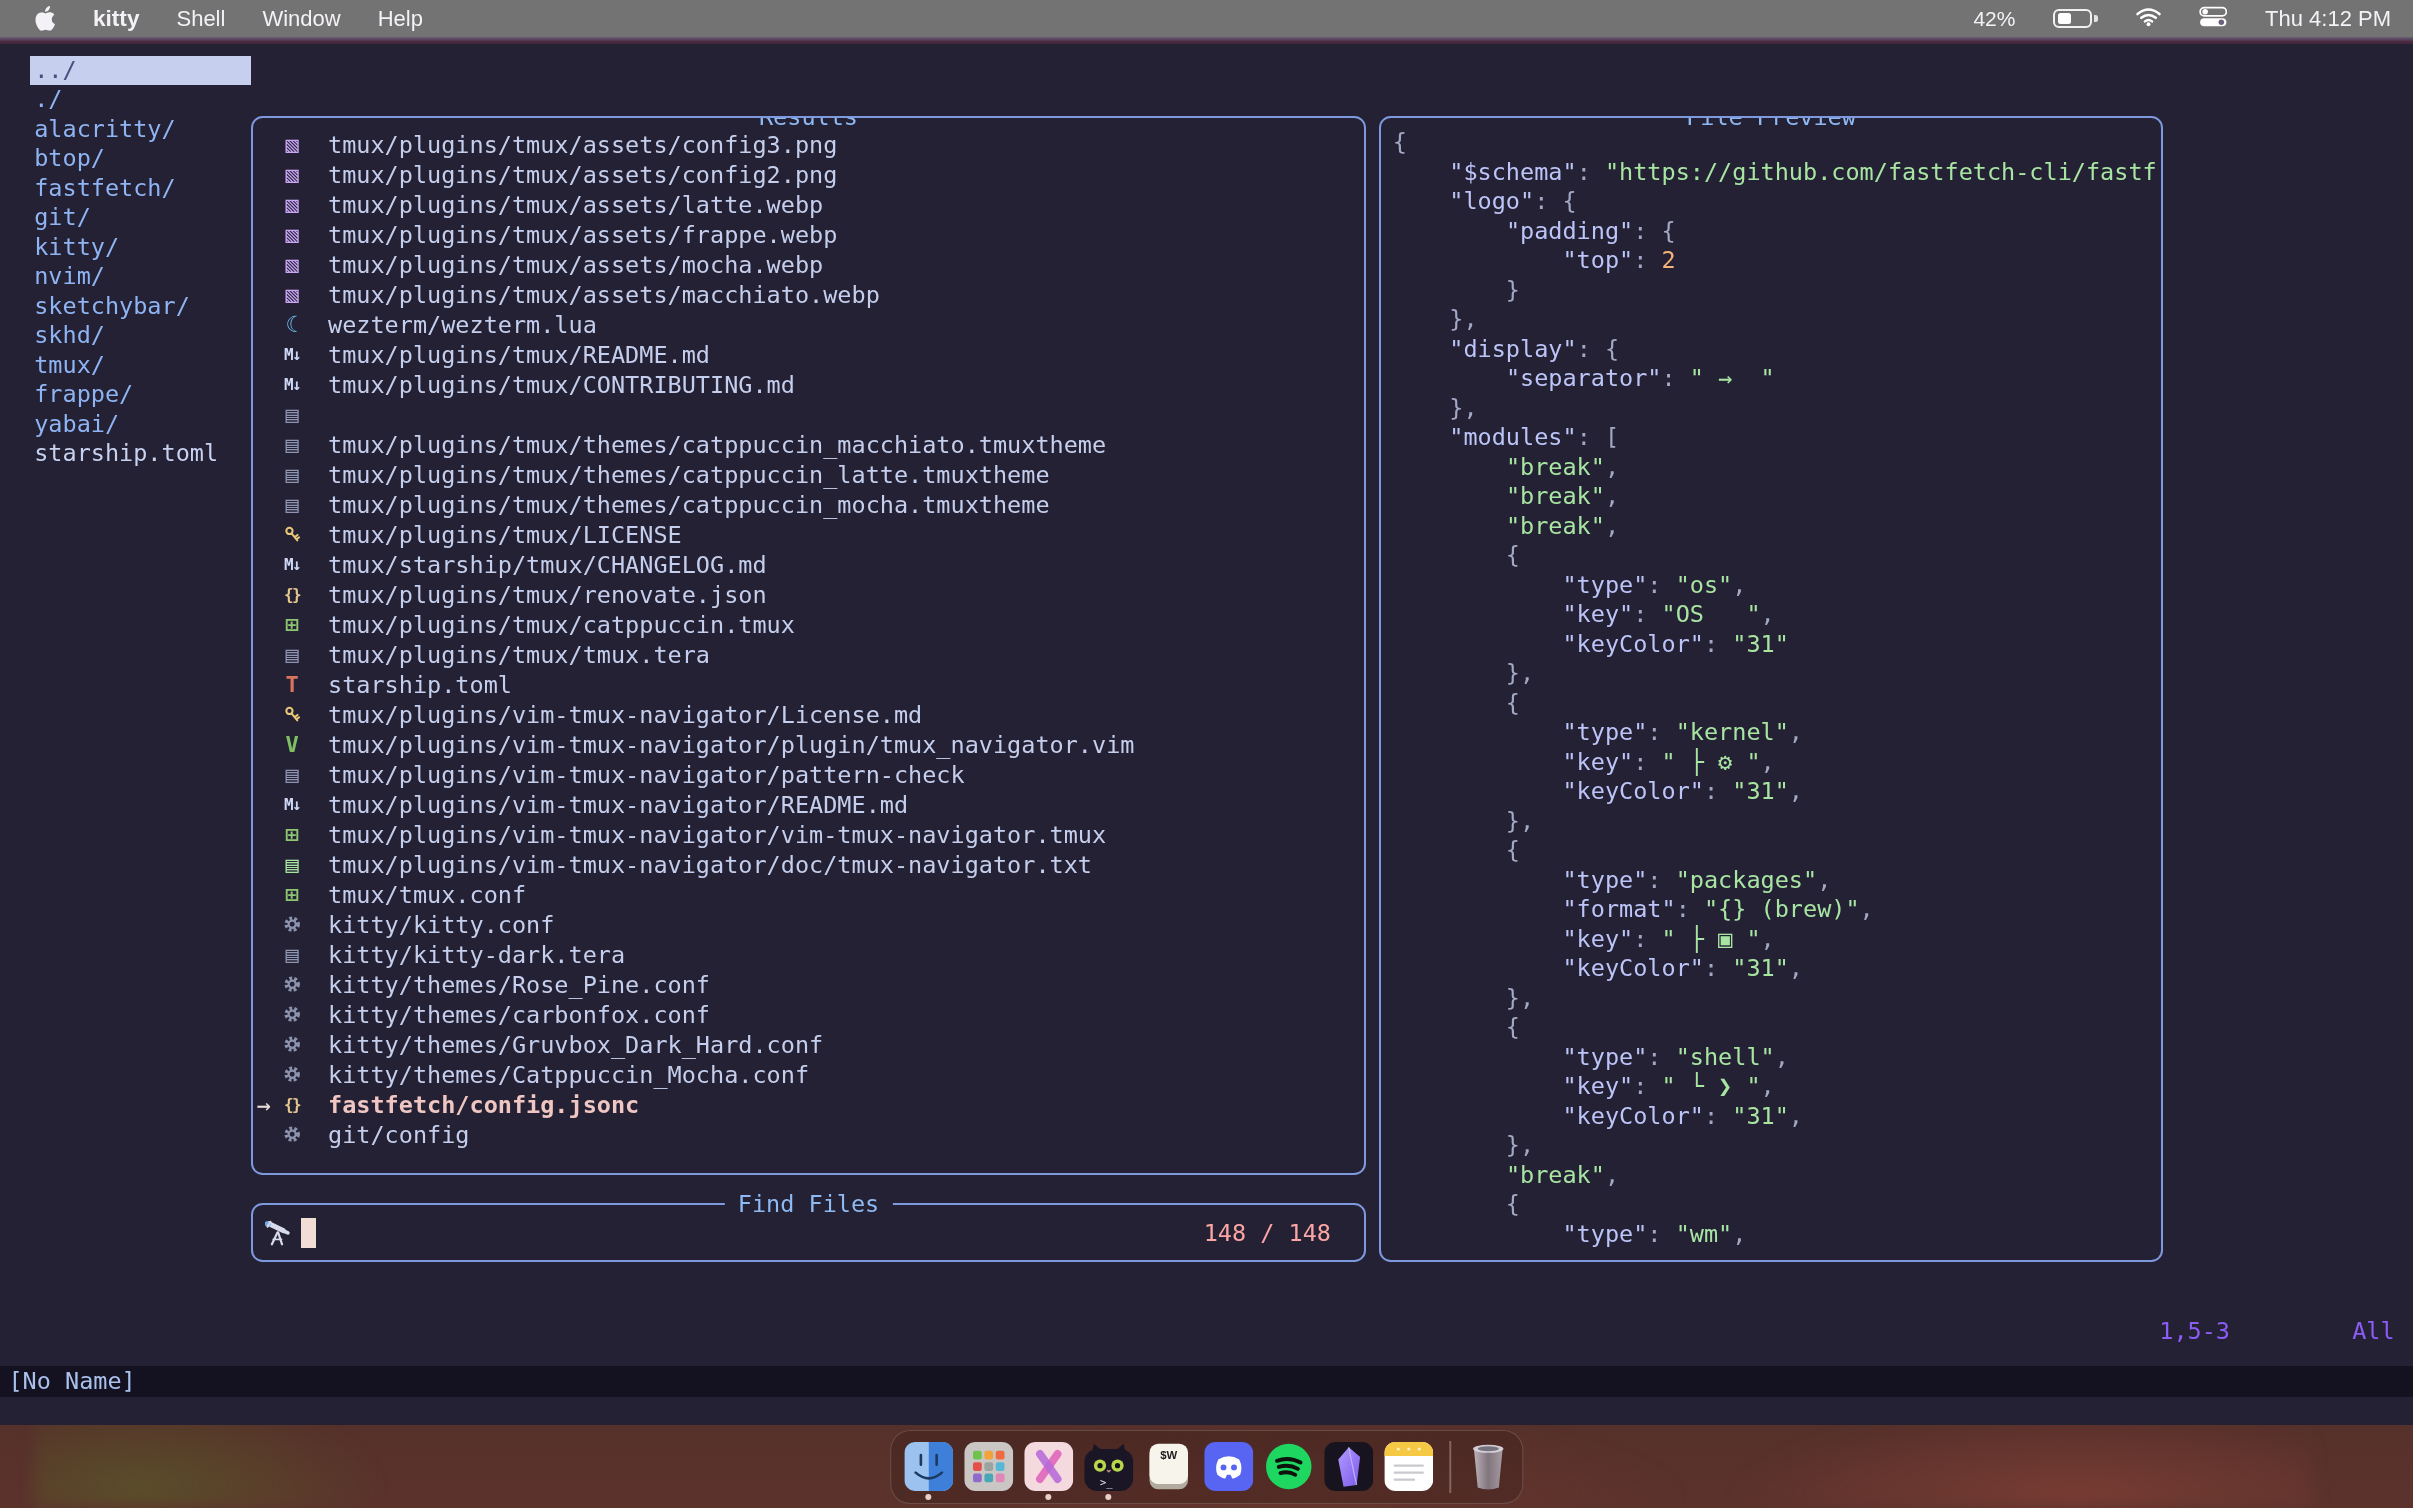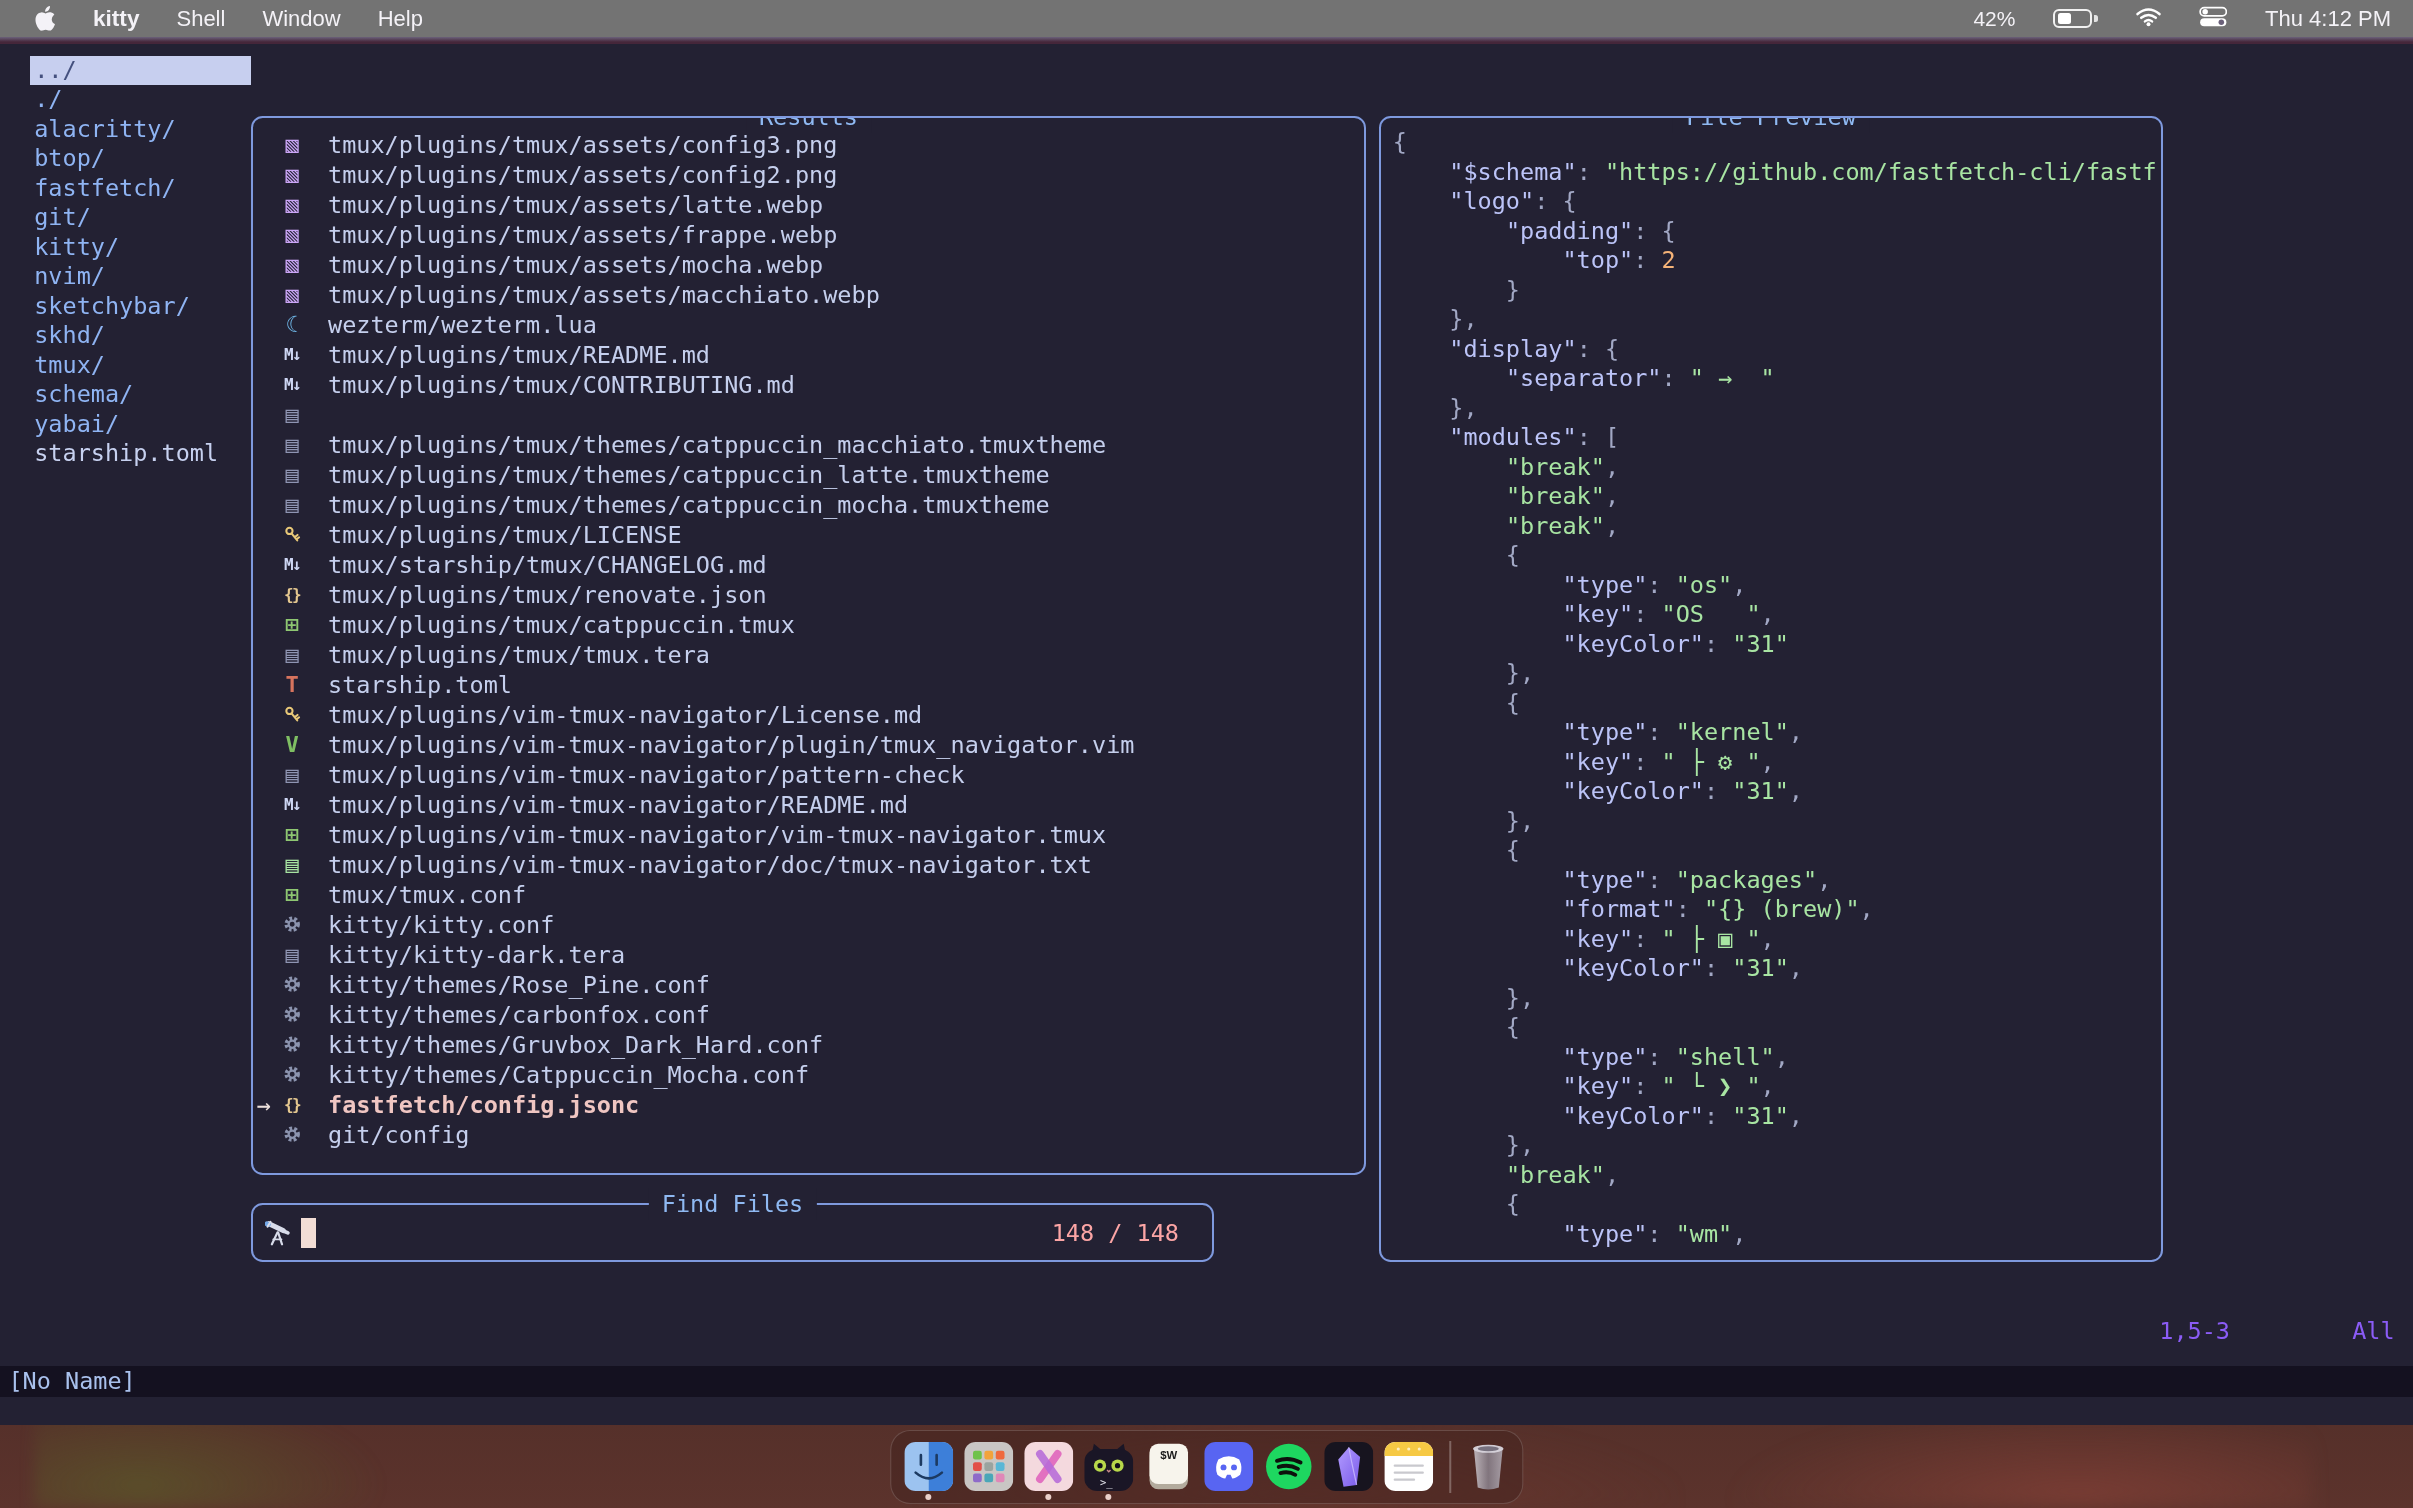--- a/index.html
+++ b/index.html
@@ -41,21 +41,21 @@
   .netrw{position:absolute;left:30px;top:11.7px;width:221px;}
   .side-row{height:29.5px;line-height:29.5px;font-size:23.5px;color:#8fb4f3;padding-left:4.2px;white-space:pre;}
   .side-row.file{color:#c7d1f0;}
   .side-row.hl{background:#c7cfef;color:#44507e;}
 
   
   .float{position:absolute;border:2.1px solid #7e99de;border-radius:11.7px;box-sizing:border-box;}
   .float-title{position:absolute;top:-17px;left:50%;transform:translateX(-50%);
     background:#232133;color:#8fb9f2;font-size:23.5px;line-height:32px;padding:0 13.4px;white-space:pre;}
   .results-float{left:251px;top:72px;width:1115px;height:1059px;overflow:hidden;}
-  .prompt-float{left:251px;top:1159px;width:963px;height:59px;}
+  .prompt-float{left:251px;top:1159px;width:1115px;height:59px;}
   .preview-float{left:1379px;top:72px;width:784px;height:1146px;overflow:hidden;}
 
   
   .r-list{position:absolute;left:0;top:11.7px;width:100%;}
   .r-row{position:relative;height:30px;line-height:30px;font-size:23.5px;color:#c5cfed;
     padding-left:75px;white-space:pre;overflow:hidden;}
   .r-row .fi{position:absolute;left:22px;top:0;width:34px;text-align:center;font-size:22px;}
   .r-row .fi svg{width:18.4px;height:18.4px;vertical-align:-1.7px;}
   .fi-sm{font-size:16px !important;letter-spacing:-1.7px;font-weight:bold;}
   .fi-b{font-weight:bold;}
@@ -149,21 +149,21 @@
       <div class="side-row">./</div>
       <div class="side-row">alacritty/</div>
       <div class="side-row">btop/</div>
       <div class="side-row">fastfetch/</div>
       <div class="side-row">git/</div>
       <div class="side-row">kitty/</div>
       <div class="side-row">nvim/</div>
       <div class="side-row">sketchybar/</div>
       <div class="side-row">skhd/</div>
       <div class="side-row">tmux/</div>
-      <div class="side-row">schema/</div>
+      <div class="side-row">frappe/</div>
       <div class="side-row">yabai/</div>
       <div class="side-row file">starship.toml</div>
     </div>
 
   <div class="float results-float">
     <span class="float-title">Results</span>
     <div class="r-list" id="r-list">
         <div class="r-row"><span class="fi" style="color: rgb(203, 166, 247);">▧</span><span class="r-label">tmux/plugins/tmux/assets/config3.png</span></div>
         <div class="r-row"><span class="fi" style="color: rgb(203, 166, 247);">▧</span><span class="r-label">tmux/plugins/tmux/assets/config2.png</span></div>
         <div class="r-row"><span class="fi" style="color: rgb(203, 166, 247);">▧</span><span class="r-label">tmux/plugins/tmux/assets/latte.webp</span></div>

